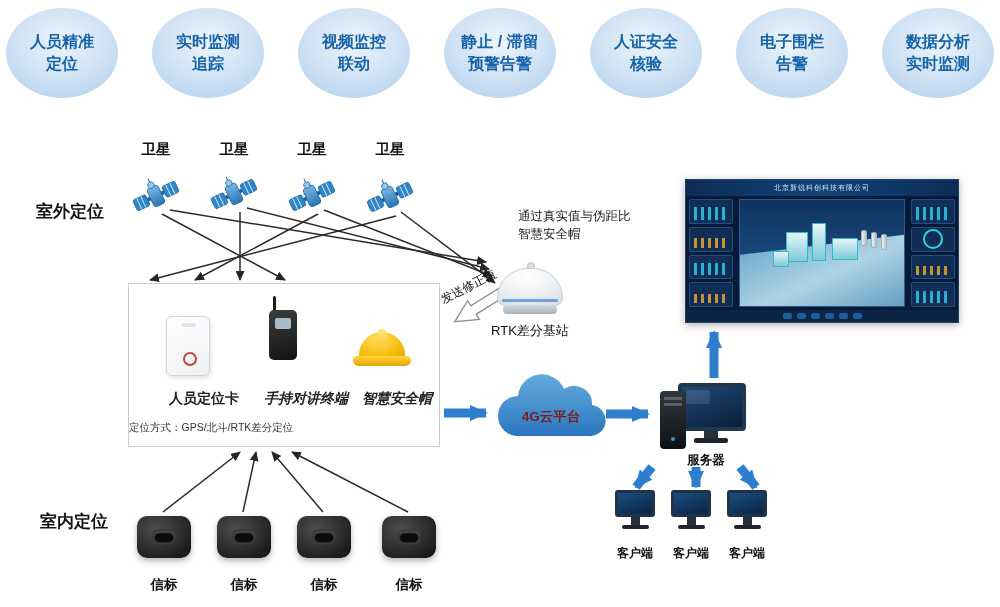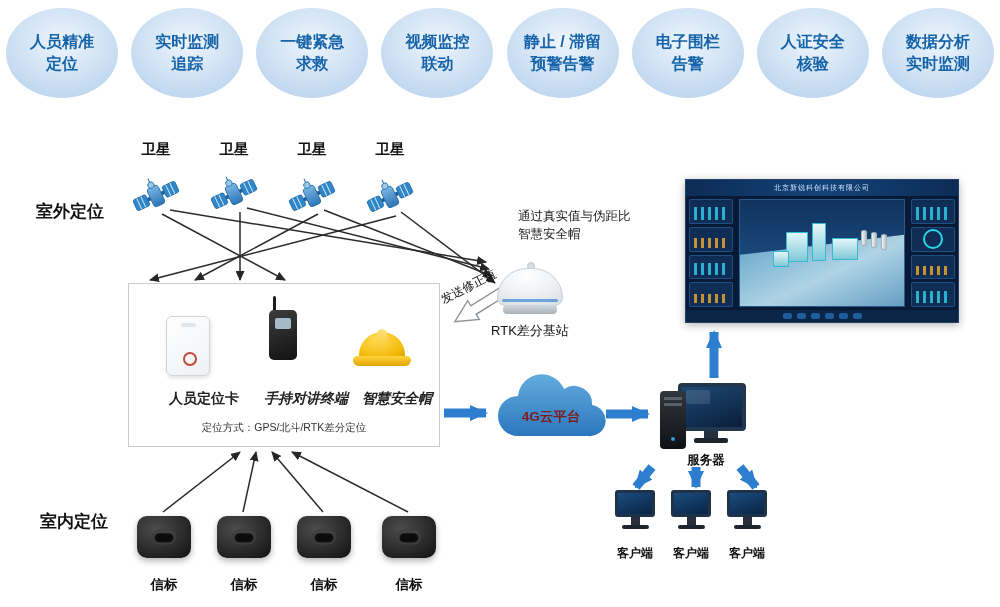--- a/index.html
+++ b/index.html
@@ -19,21 +19,21 @@
   
   .sat-label { position:absolute; width:46px; text-align:center; font-size:14.5px; font-weight:bold; color:#111; }
   .sat-svg { position:absolute; width:48px; height:40px; overflow:visible; }
 
   
   svg.arrows { position:absolute; left:0; top:0; z-index:1; pointer-events:none; }
 
   
   .device-box { position:absolute; left:128px; top:283px; width:312px; height:164px; background:#fff; border:1px solid #c8ccd0; z-index:2; }
   .dev-label { position:absolute; top:106px; font-size:14px; font-weight:bold; color:#222; text-align:right; }
-  .method { position:absolute; top:137px; left:0; width:100%; text-align:center; font-size:10.5px; color:#333; }
+  .method { position:absolute; top:137px; left:0; width:100%; font-size:10.5px; color:#333; }
 
   .idcard { position:absolute; left:37px; top:32px; width:44px; height:60px; background:linear-gradient(145deg,#ffffff,#eef1f4);
     border:1px solid #d0d4d9; border-radius:6px; box-shadow:1px 2px 4px rgba(0,0,0,.12); }
   .idcard::before { content:''; position:absolute; left:14px; top:6px; width:15px; height:4px; background:#e1e5e9; border-radius:2px; }
   .idcard::after { content:''; position:absolute; left:16px; bottom:9px; width:10px; height:10px; border:2px solid #c24a3a; border-radius:50%; }
 
   .radio { position:absolute; left:140px; top:12px; width:30px; height:66px; }
   .radio::before { content:''; position:absolute; left:4px; top:0; width:3px; height:16px; background:#1c1c1c; border-radius:2px; }
   .radio .rbody { position:absolute; left:0; top:14px; width:28px; height:50px; background:linear-gradient(160deg,#3d3d3d,#121212); border-radius:5px; }
   .radio .rscreen { position:absolute; left:6px; top:22px; width:16px; height:11px; background:#a7bac8; border-radius:2px; }
@@ -170,30 +170,28 @@
     </g>
 
     <path d="M0,-5 L36,-5 L36,-11 L58,0 L36,11 L36,5 L0,5 Z" transform="translate(504,291) rotate(148)" fill="#ffffff" stroke="#8a9096" stroke-width="1.4"></path>
   </svg>
 
   <div class="features">
     <div class="bubble"><span>人员精准
 定位</span></div>
     <div class="bubble"><span>实时监测
 追踪</span></div>
-    <div class="bubble"><span>一键紧急
-求救</span></div>
     <div class="bubble"><span>视频监控
 联动</span></div>
     <div class="bubble"><span>静止 / 滞留
 预警告警</span></div>
+    <div class="bubble"><span>人证安全
+核验</span></div>
     <div class="bubble"><span>电子围栏
 告警</span></div>
-    <div class="bubble"><span>人证安全
-核验</span></div>
     <div class="bubble"><span>数据分析
 实时监测</span></div>
   </div>
 
   <div class="section-label" style="left:36px; top:200px;">室外定位</div>
   <div class="section-label" style="left:40px; top:510px;">室内定位</div>
 
   <div class="sat-label" style="left:133px; top:140px;">卫星</div>
   <div class="sat-label" style="left:211px; top:140px;">卫星</div>
   <div class="sat-label" style="left:289px; top:140px;">卫星</div>

